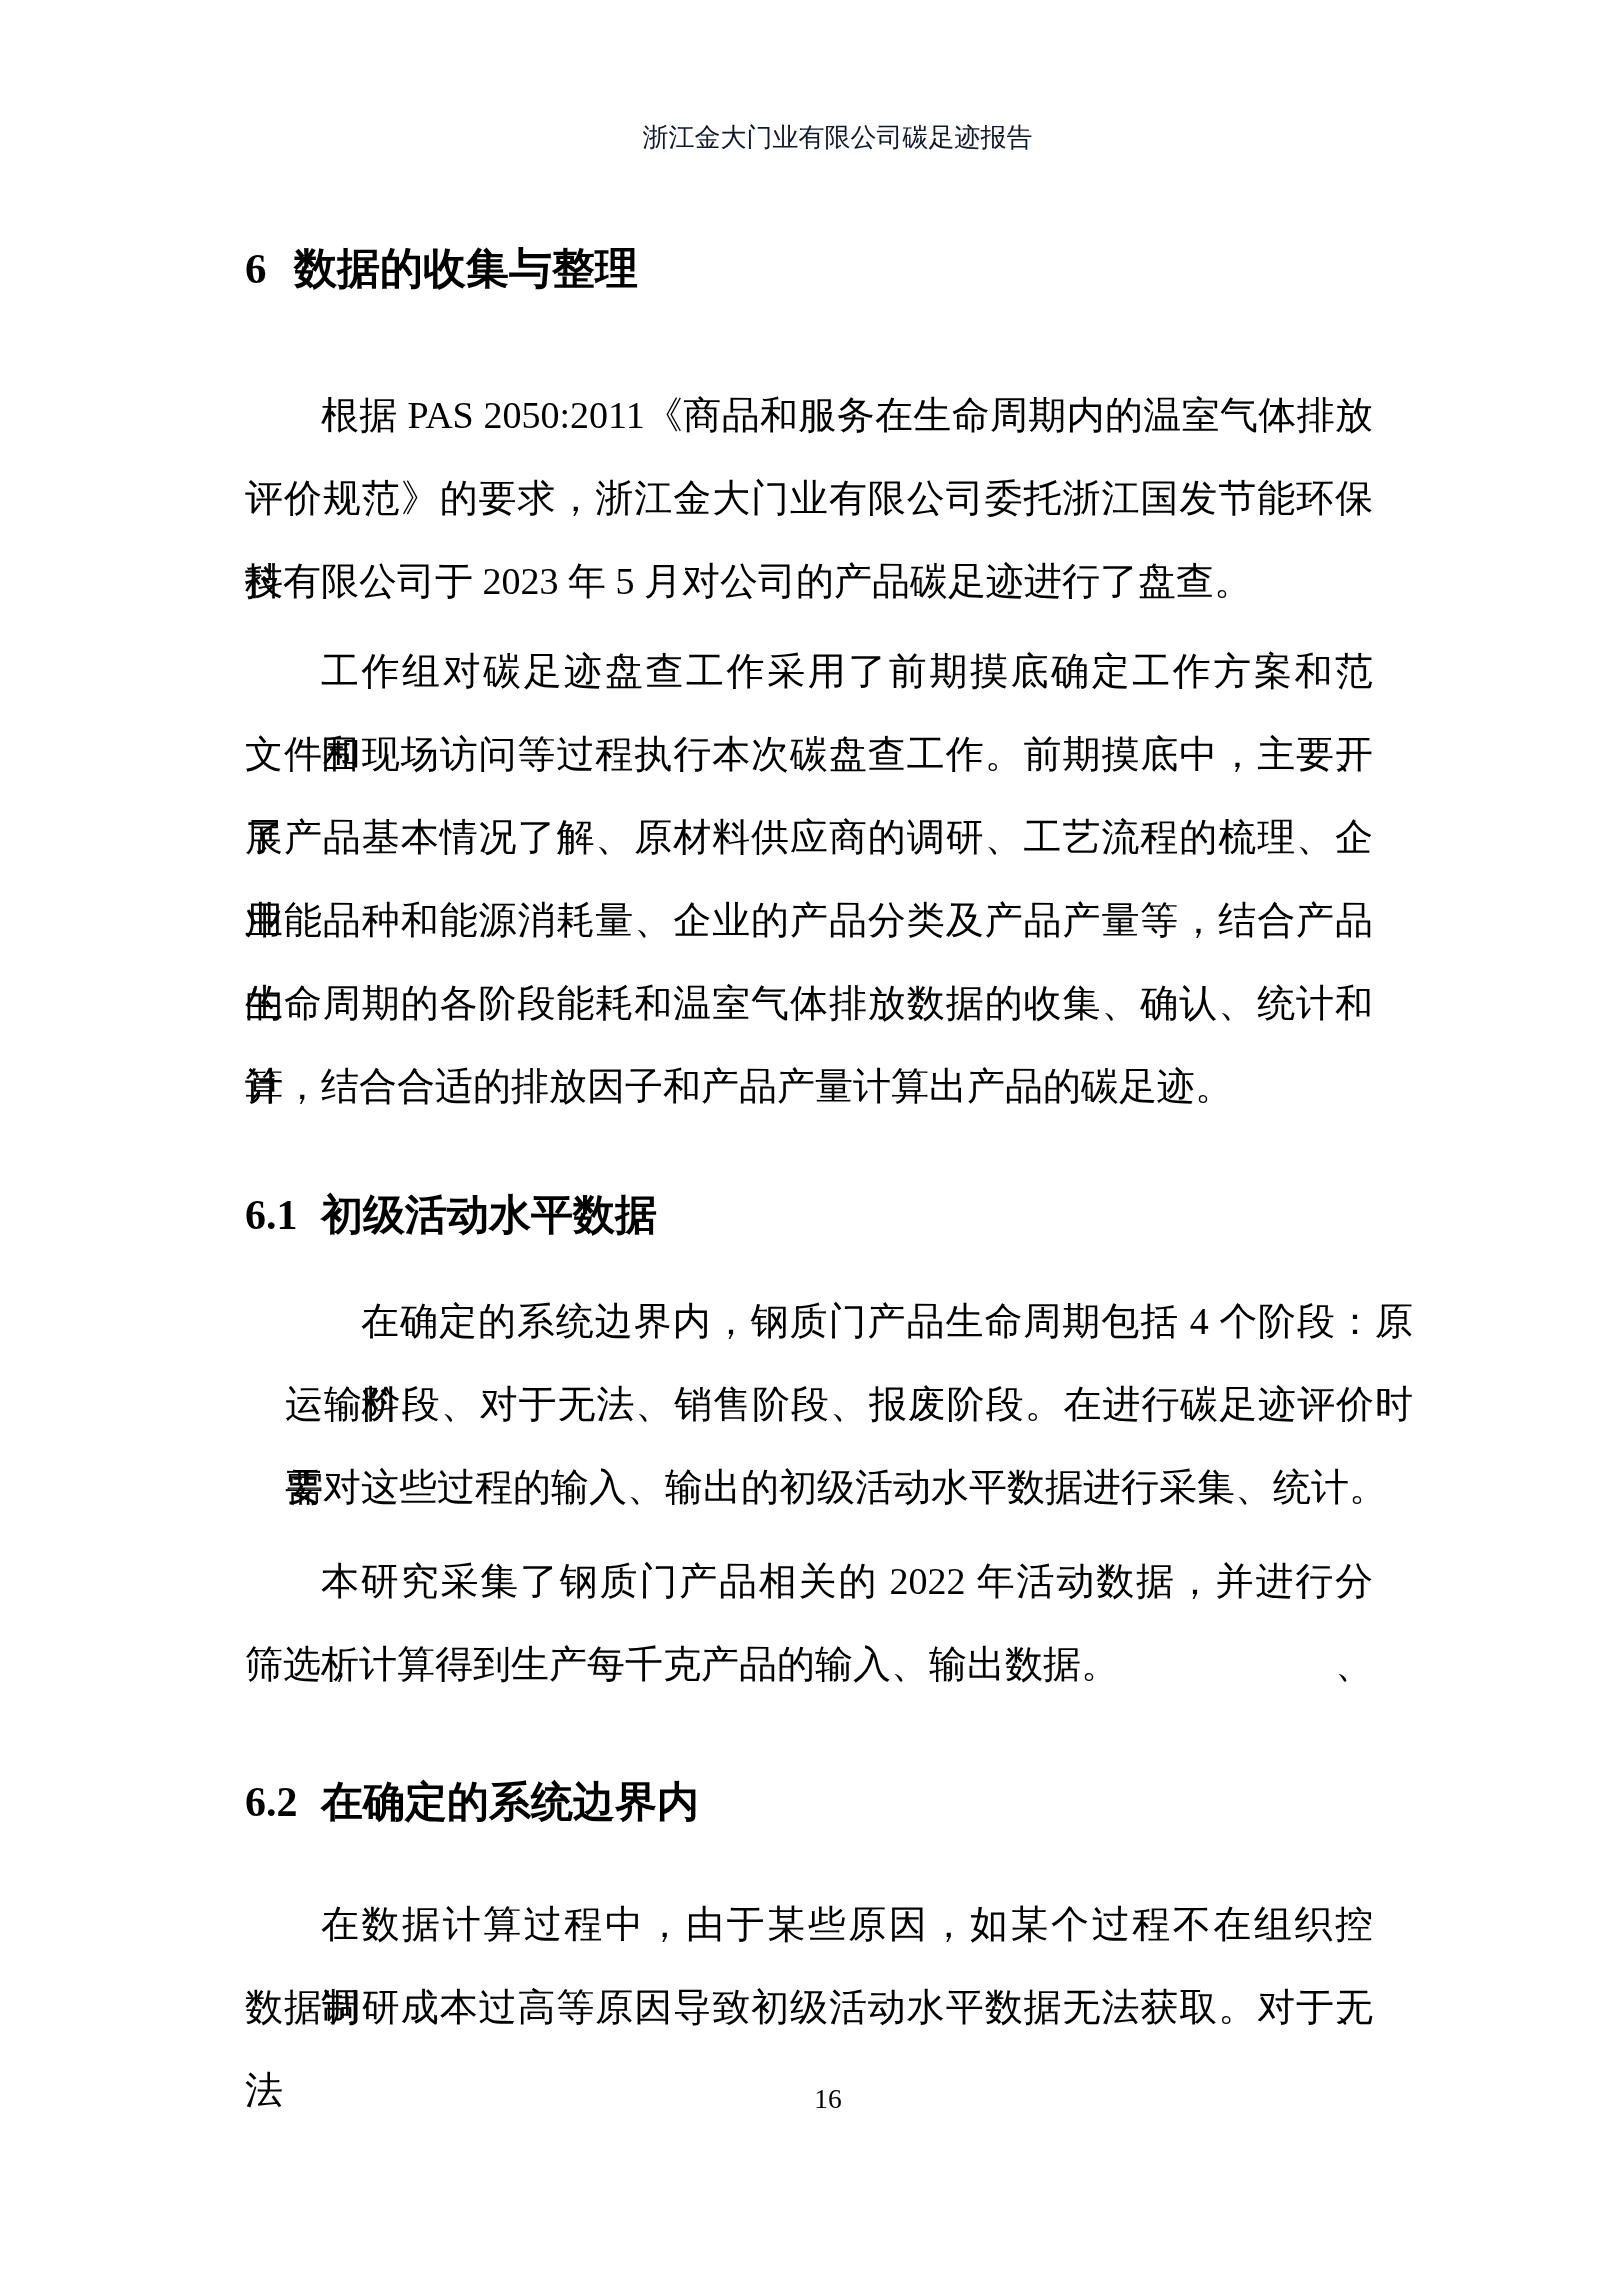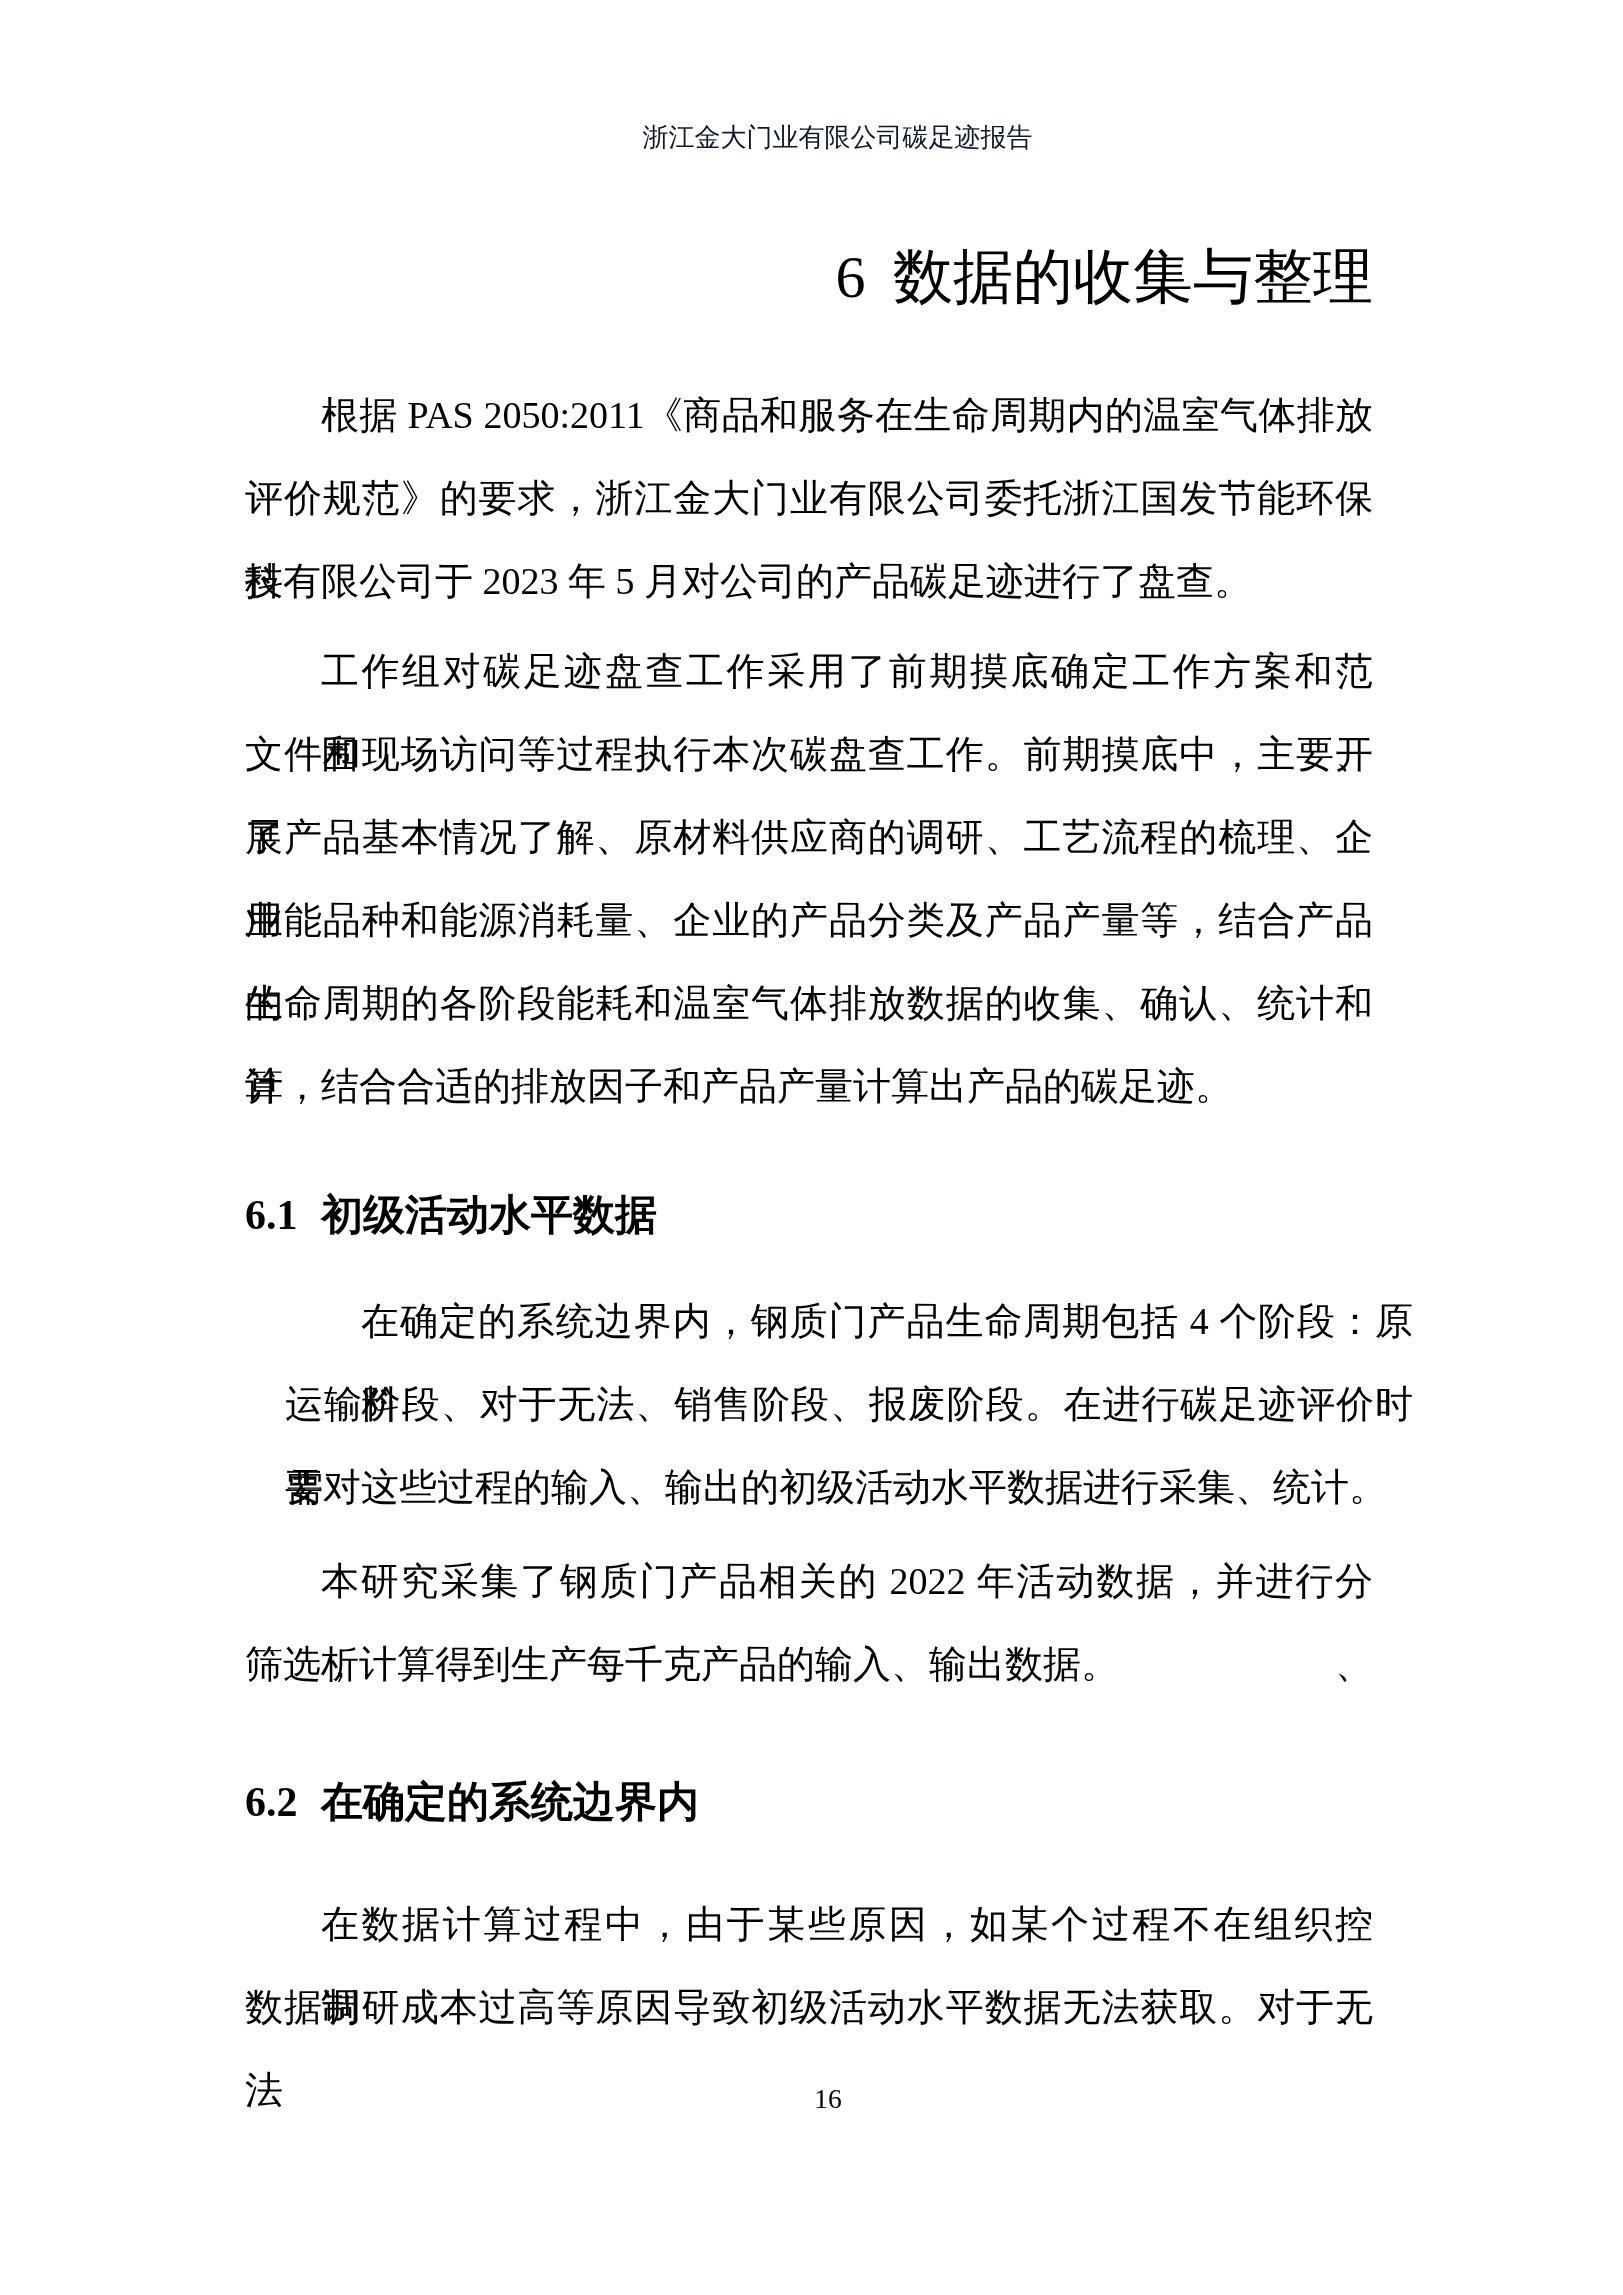--- a/index.html
+++ b/index.html
@@ -25,25 +25,24 @@
     text-align: center;
     font-size: 26px;
     line-height: 1.1;
     color: #0f172a;
   }
   .h1 {
     position: absolute;
     left: 245px;
     width: 1128px;
     top: 247px;
-    font-size: 60px;
-    font-weight: normal;
+    font-size: 43px;
+    font-weight: bold;
     line-height: 1;
     white-space: nowrap;
-    text-align: right;
   }
   .h1 .sec-num { margin-right: 27.5px; }
   .h2 {
     position: absolute;
     left: 245px;
     width: 1128px;
     font-size: 42px;
     font-weight: bold;
     line-height: 1;
     white-space: nowrap;

